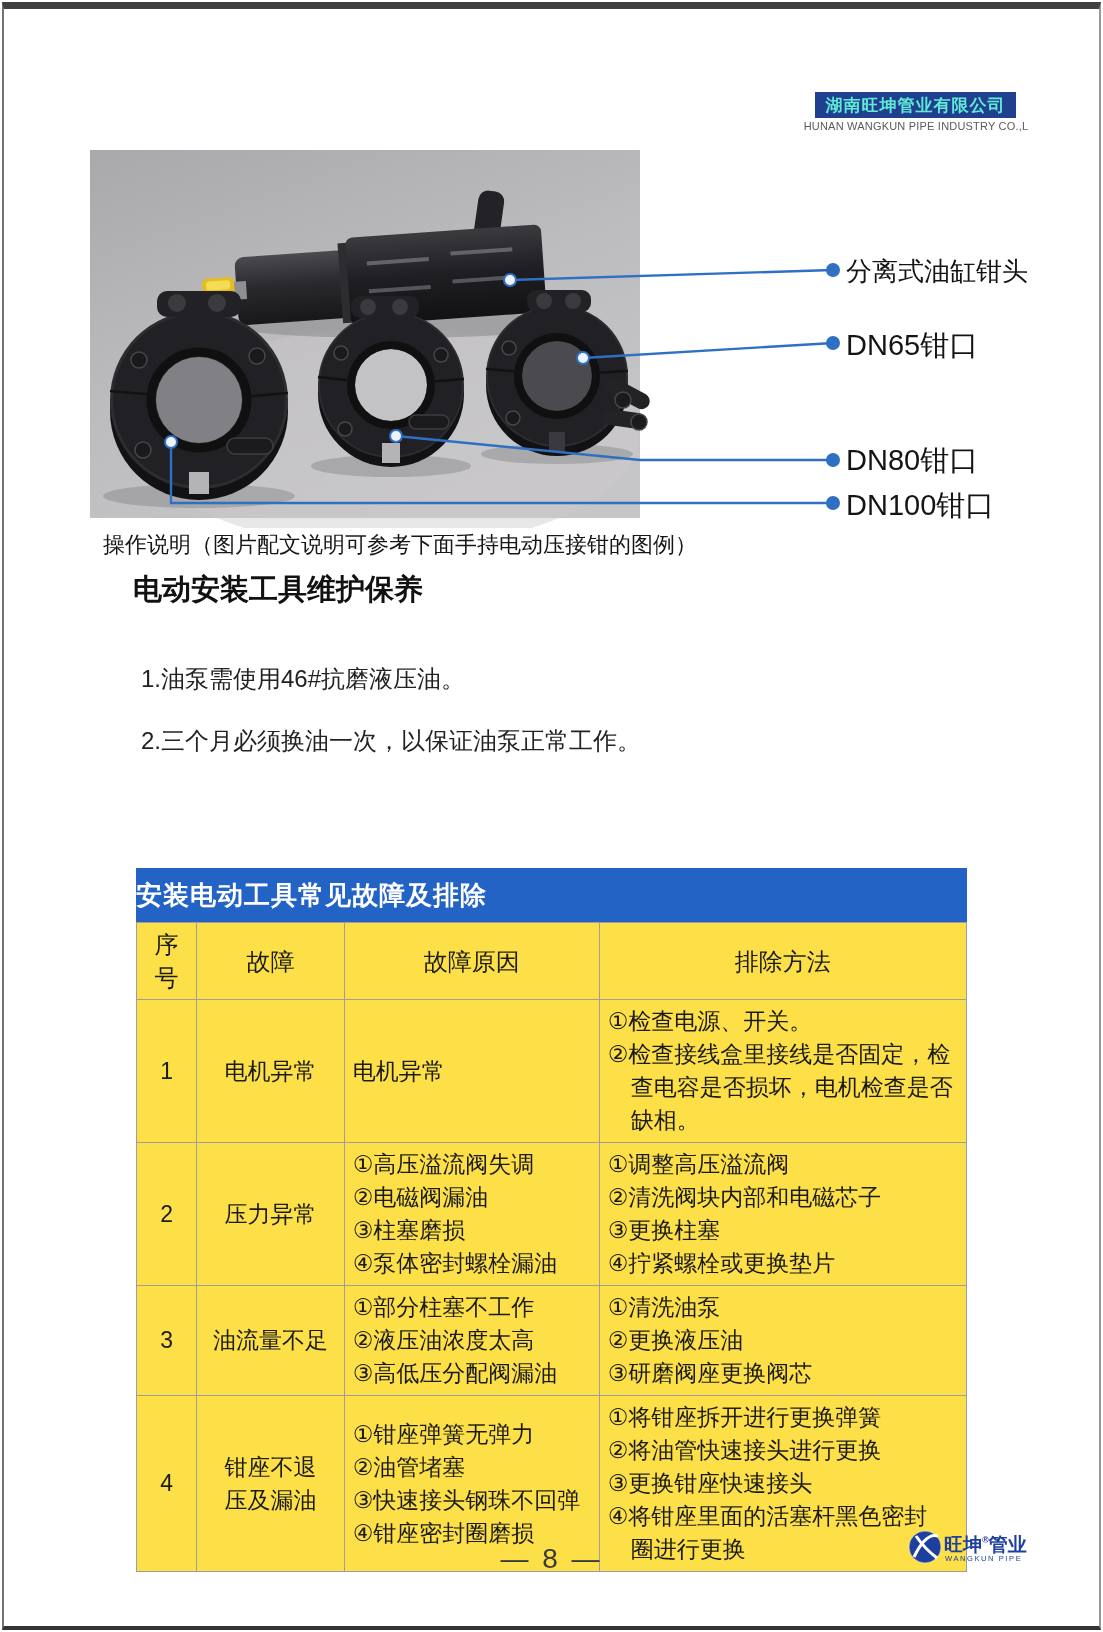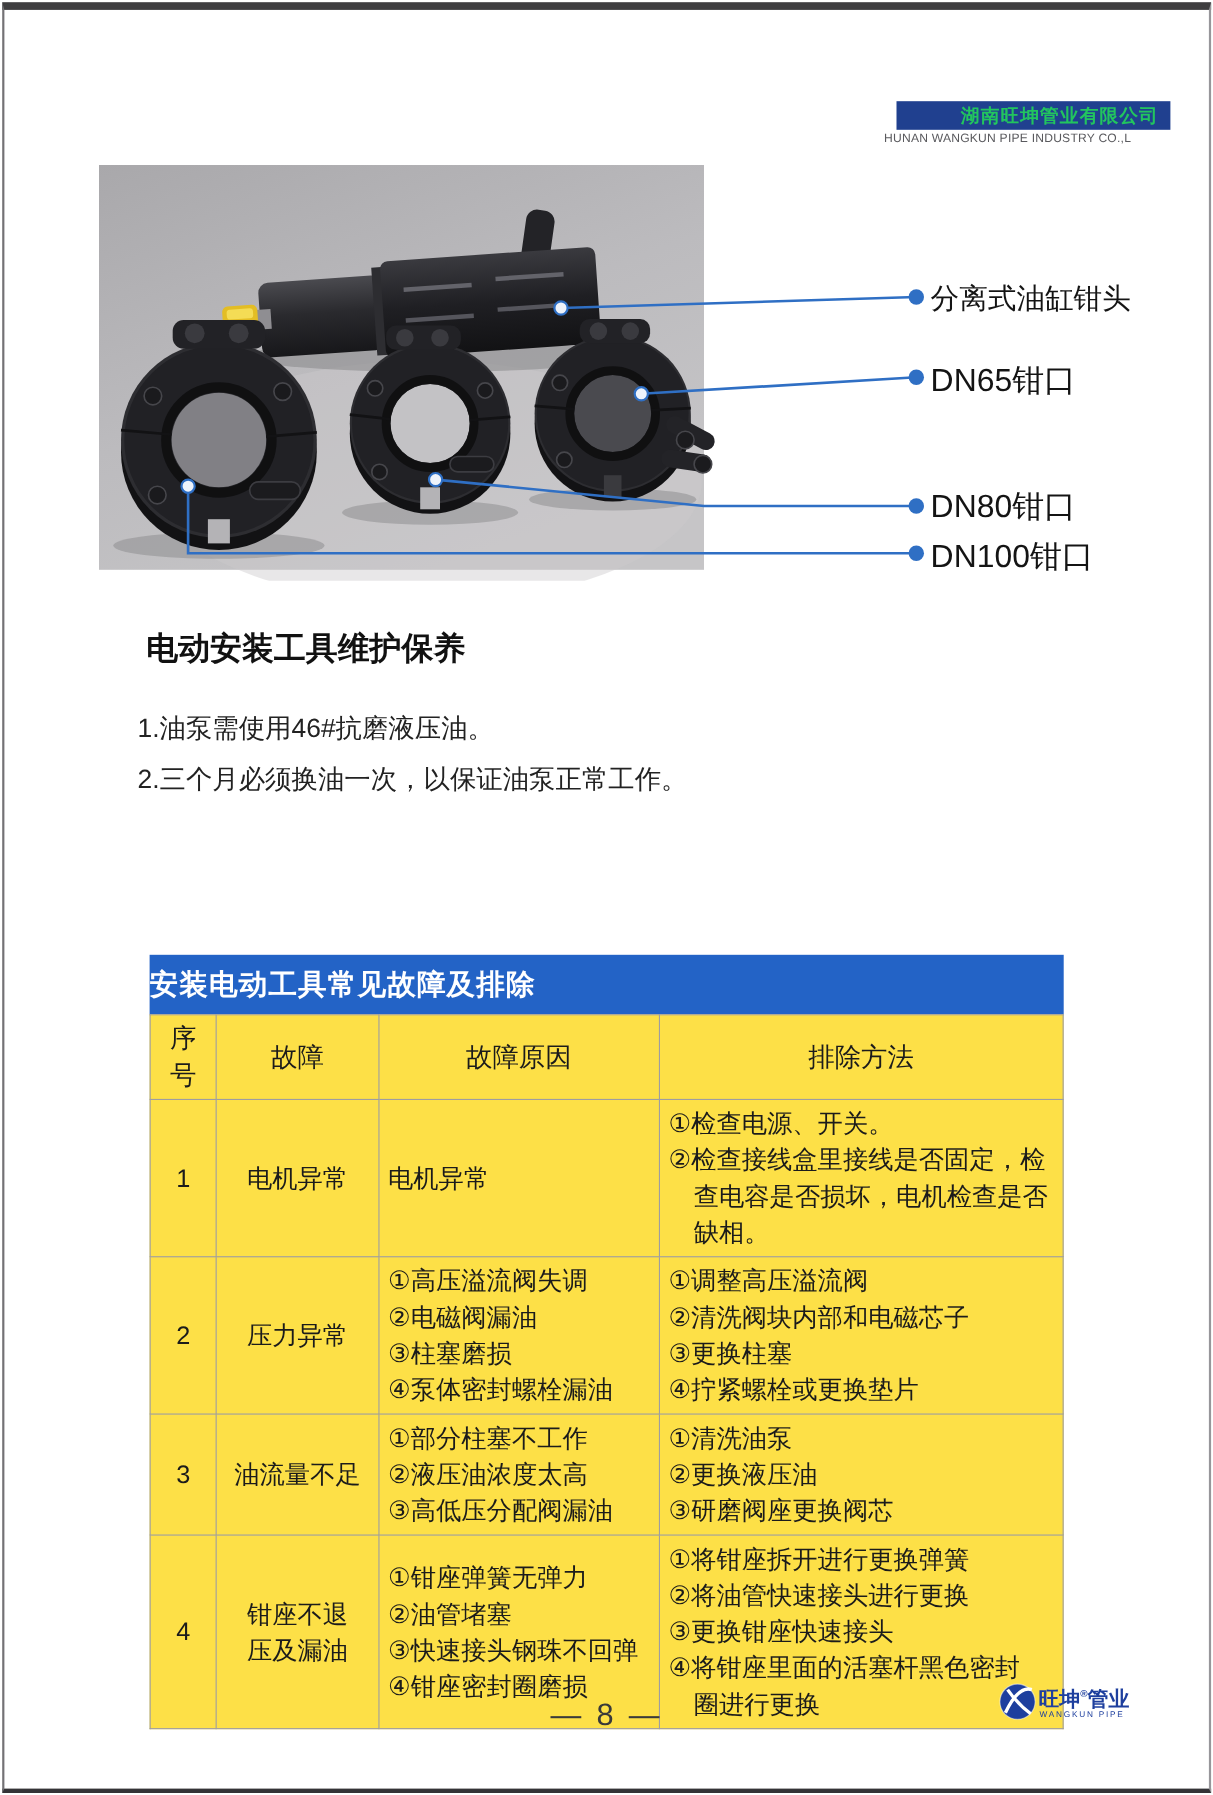--- a/index.html
+++ b/index.html
@@ -3,35 +3,35 @@
 <meta charset="utf-8">
 <style>
   html,body{margin:0;padding:0;background:#e9e9e9;}
   .page{position:relative;width:1103px;height:1632px;margin:0 auto;background:#ffffff;
         font-family:"Liberation Sans","DejaVu Sans",sans-serif;color:#1c1c1c;overflow:hidden;}
   .frame{position:absolute;left:2px;top:2px;right:2px;bottom:2px;
          border-top:7px solid #3f3e40;border-bottom:4px solid #343336;
          border-left:2px solid #737275;border-right:2px solid #97969a;pointer-events:none;}
   
   .hdr-box{position:absolute;left:815px;top:92px;width:201px;height:26px;background:#20408f;
-           display:flex;align-items:center;justify-content:center;color:#22c55e;
-           font-family:"Liberation Serif","DejaVu Serif",serif;font-weight:bold;font-size:17px;letter-spacing:1px;padding-left:48px;}
+           display:flex;align-items:center;justify-content:center;color:#5eead4;
+           font-family:"Liberation Serif","DejaVu Serif",serif;font-weight:bold;font-size:17px;letter-spacing:1px;}
   .hdr-en{position:absolute;left:800px;top:120px;width:232px;text-align:center;
           font-size:11px;color:#5a5a5e;letter-spacing:0.2px;}
   
   .figure-svg{position:absolute;left:88px;top:148px;}
   .callout-label{position:absolute;color:#141414;white-space:nowrap;}
   .cl0{left:846px;top:254px;font-size:26px;}
   .cl1{left:846px;top:326px;font-size:29px;}
   .cl2{left:846px;top:441px;font-size:29px;}
   .cl3{left:846px;top:486px;font-size:29px;}
   .caption{position:absolute;left:103px;top:530px;font-size:22px;color:#161616;}
   .sec-heading{position:absolute;left:133px;top:570px;font-size:29px;font-weight:bold;color:#111;}
   .maint-list{position:absolute;left:88px;top:640px;width:930px;font-size:24px;line-height:46px;color:#222;}
-  .maint-list p{margin:0;text-indent:37px;}
+  .maint-list p{margin:16px;text-indent:37px;}
   
   .tblwrap{position:absolute;left:136px;top:868px;width:831px;}
   .tbl-title{height:54px;line-height:54px;background:#2363c6;color:#fff;text-align:left;
              font-size:26px;font-weight:bold;letter-spacing:1px;}
   table.faults{border-collapse:collapse;table-layout:fixed;width:831px;background:#fde047;}
   table.faults td,table.faults th{border:1px solid #9e9da1;font-weight:normal;
              font-size:23px;line-height:33px;color:#1b1b1b;vertical-align:middle;padding:5px 8px;}
   table.faults th{font-size:24px;text-align:center;}
   td.c{text-align:center;}
   td.lines{white-space:pre-line;text-align:left;padding-left:14px;}
@@ -177,20 +177,21 @@
       <circle cx="745" cy="312" r="7" fill="#2f6fc4"></circle>
       <circle cx="745" cy="355" r="7" fill="#2f6fc4"></circle>
     </g>
   </svg>
 
   <div class="callout-label cl0">分离式油缸钳头</div>
   <div class="callout-label cl1">DN65钳口</div>
   <div class="callout-label cl2">DN80钳口</div>
   <div class="callout-label cl3">DN100钳口</div>
 
+  <div class="caption">操作说明（图片配文说明可参考下面手持电动压接钳的图例）</div>
 
   <div class="sec-heading">电动安装工具维护保养</div>
   <div class="maint-list">
     <p>1.油泵需使用46#抗磨液压油。</p>
     <p>2.三个月必须换油一次，以保证油泵正常工作。</p>
   </div>
 
   <div class="tblwrap">
     <div class="tbl-title">安装电动工具常见故障及排除</div>
     <table class="faults">

